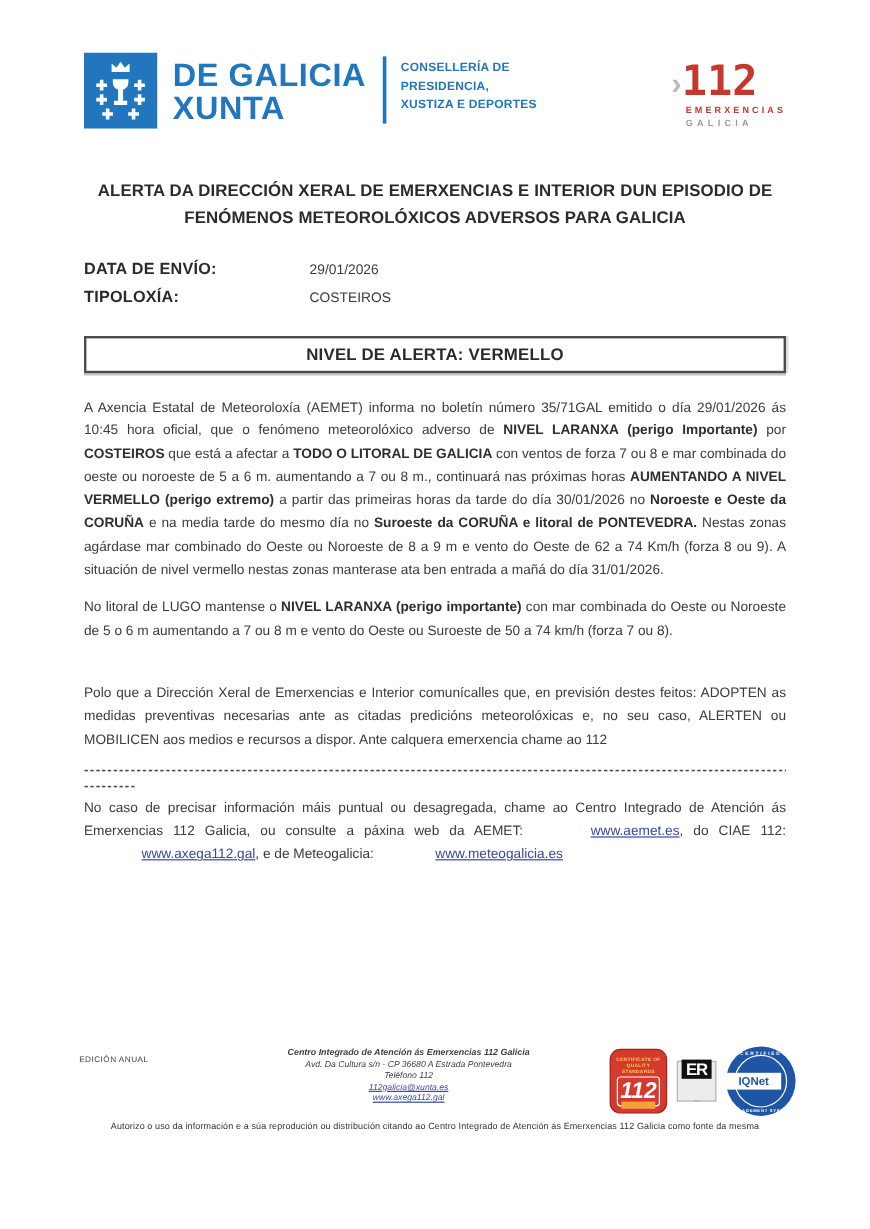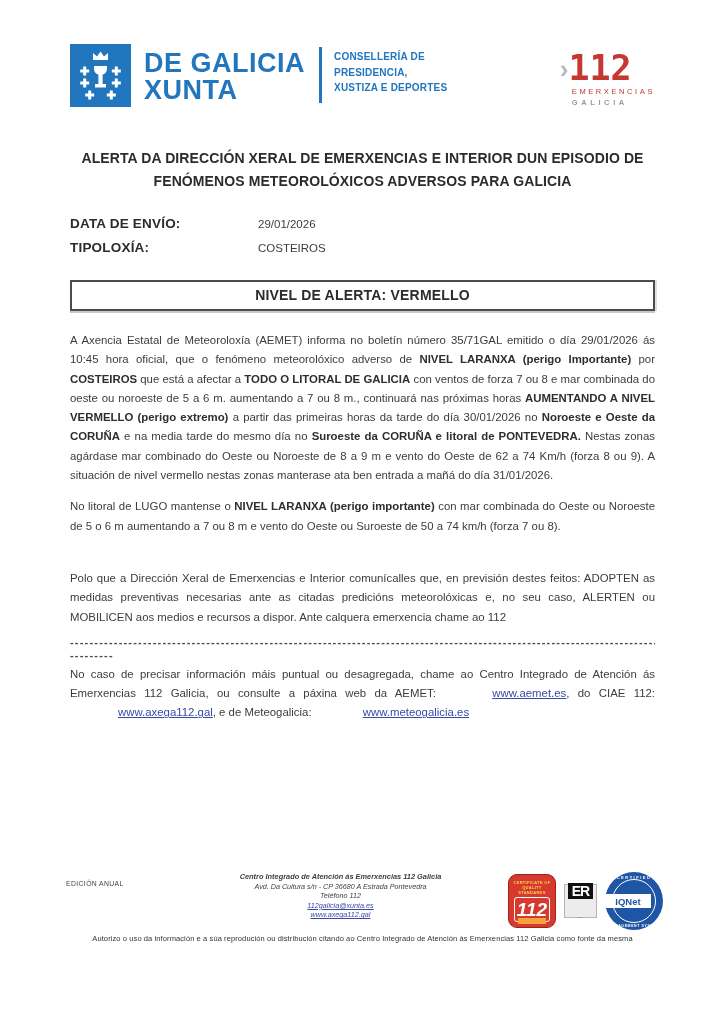--- a/index.html
+++ b/index.html
@@ -10,21 +10,21 @@
   
   .header { margin-top:44px; display:flex; align-items:flex-start; }
   .logo-square { width:61px; height:63px; background:#2176bd; flex:0 0 auto; }
   .brand-text { margin-left:13px; color:#2176bd; font-weight:bold; font-size:27px; line-height:27px; letter-spacing:0.5px; margin-top:6px; }
   .header-divider { width:3px; height:56px; background:#2176bd; margin:3px 0 0 14px; }
   .dept { margin-left:12px; margin-top:5px; color:#2176bd; font-size:10px; font-weight:bold; line-height:15.5px; letter-spacing:0.2px; }
   .e112 { margin-left:auto; margin-top:8px; text-align:left; }
   .e112-top { display:flex; align-items:flex-start; }
   .e112-arrow { color:#b9b9b9; font-size:26px; font-weight:bold; line-height:26px; margin-top:4px; }
   .e112-num { color:#c5382f; font-size:35px; font-weight:bold; line-height:32px; letter-spacing:0px; font-family:"DejaVu Sans Mono","Liberation Mono",monospace; }
-  .e112-sub1 { color:#c5382f; font-size:7.5px; letter-spacing:2.6px; margin:3px 0 0 12px; font-weight:normal; }
+  .e112-sub1 { color:#c5382f; font-size:7.5px; letter-spacing:2.6px; margin:3px 0 0 12px; font-weight:bold; }
   .e112-sub2 { color:#9b9b9b; font-size:7.5px; letter-spacing:3.6px; margin:2px 0 0 12px; font-weight:bold; }
 
   
   .doc-title { margin:40px auto 0; max-width:600px; text-align:center; font-weight:bold; font-size:14px; line-height:22.5px; color:#2b2b2b; letter-spacing:0.1px; }
 
   
   .meta { margin-top:24px; }
   .meta-row { display:flex; align-items:baseline; margin-bottom:9px;gap:40px; }
   .meta-label { width:148px; font-weight:bold; font-size:13.5px; color:#2b2b2b; letter-spacing:0.2px; }
   .meta-value { font-size:11.5px; color:#3c3c3c; }

